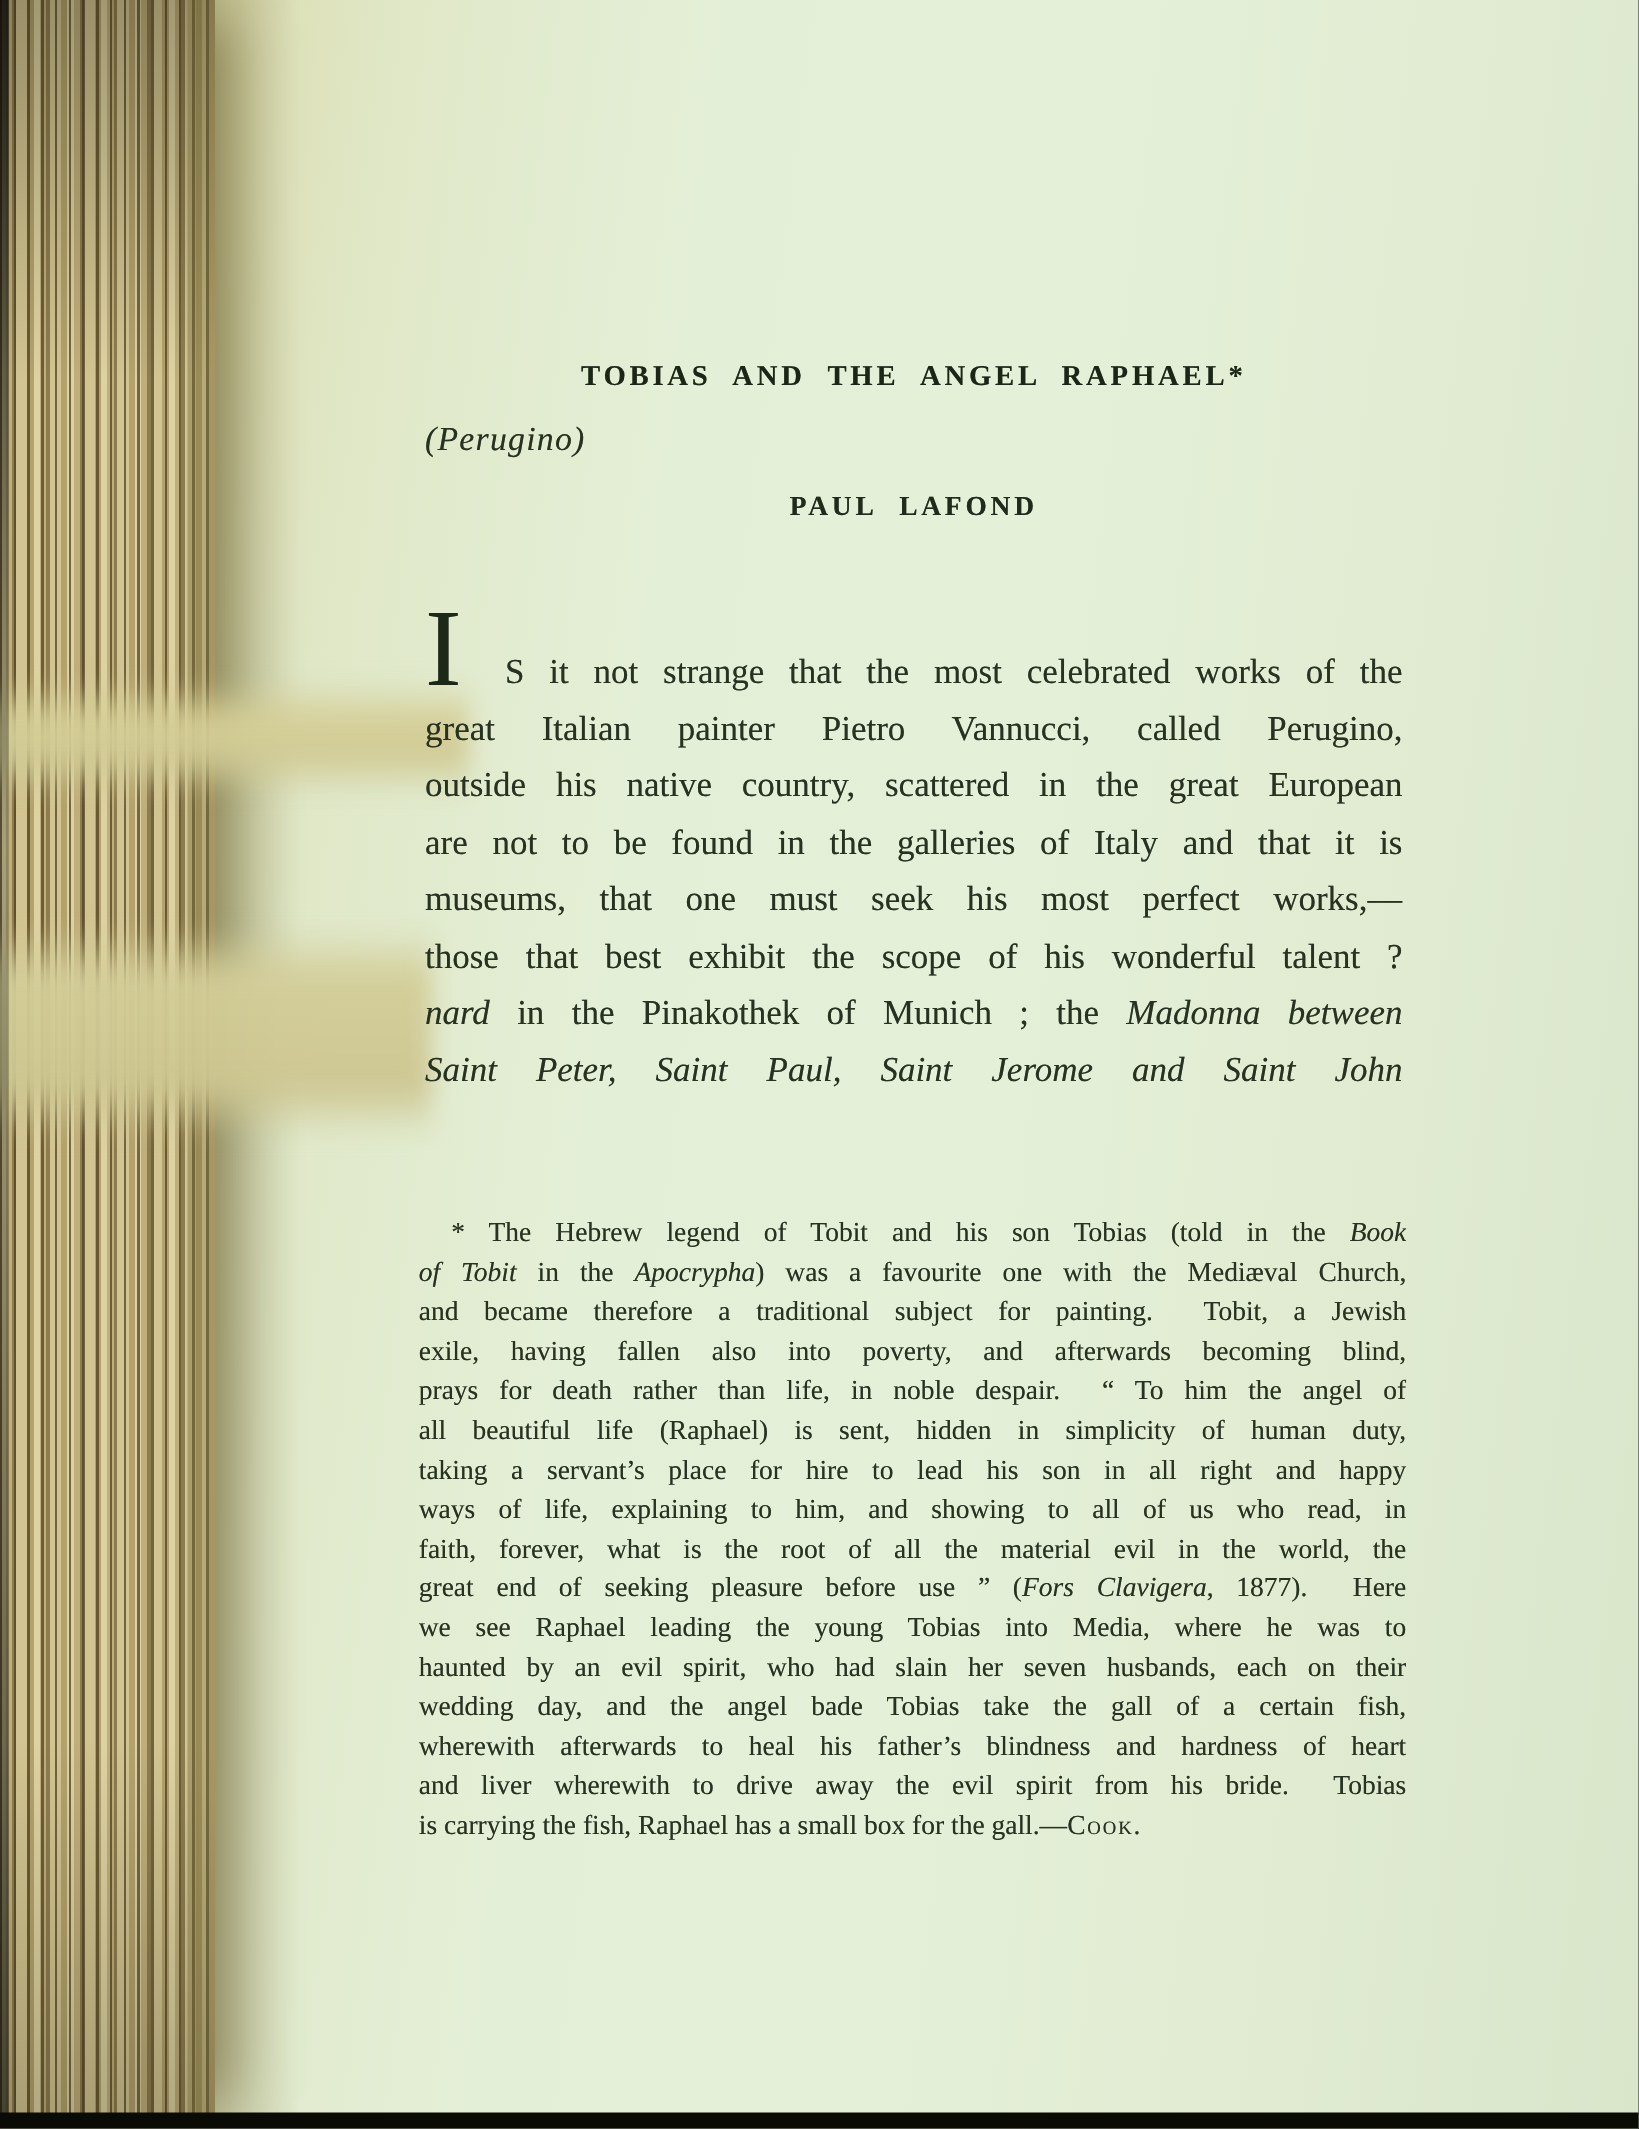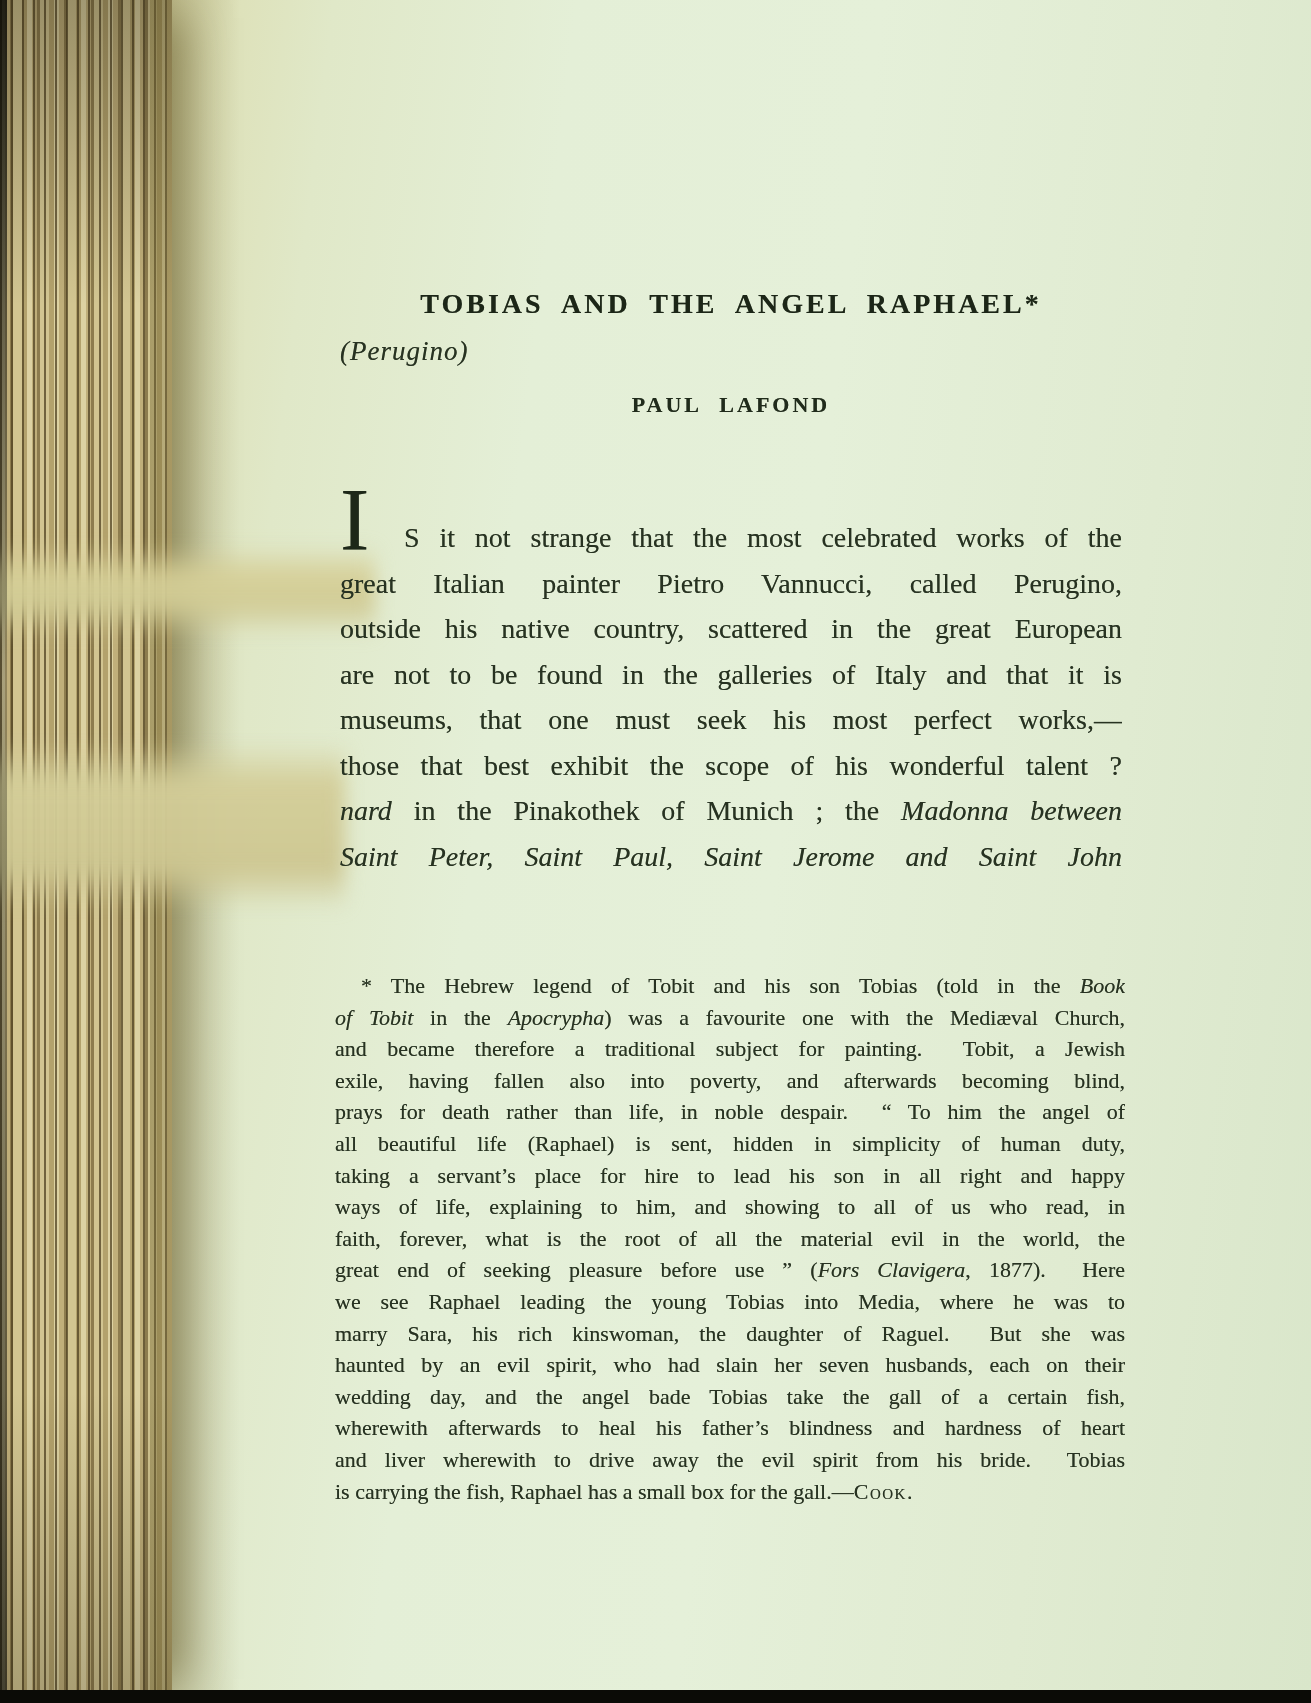--- a/index.html
+++ b/index.html
@@ -39,21 +39,21 @@
     background:linear-gradient(180deg, rgba(213,206,150,0), rgba(213,206,150,.95) 35%, rgba(208,202,148,.95) 65%, rgba(213,206,150,0));}
   .smear2{left:-10px;top:742px;width:355px;height:168px;
     background:linear-gradient(180deg, rgba(210,203,150,0), rgba(211,205,152,.96) 25%, rgba(205,198,145,.96) 75%, rgba(210,203,150,0));}
   .bottom-bar{position:absolute;left:0;bottom:0;width:1311px;height:13px;background:var(--photo-edge);}
   .left-dark{position:absolute;left:0;top:0;width:7px;height:1697px;
     background:linear-gradient(180deg, rgba(10,10,5,.85), rgba(10,10,5,.25) 40%, rgba(10,10,5,.65));}
 
   
   .title{
     position:absolute;left:340px;top:288px;width:782px;text-align:center;
-    font-weight:bold;font-size:28px;letter-spacing:3px;word-spacing:9px;color:#1c2617;
+    font-weight:bold;font-size:23px;letter-spacing:3px;word-spacing:9px;color:#1c2617;
   }
   .subtitle{
     position:absolute;left:340px;top:336px;width:782px;
     font-style:italic;font-size:27px;letter-spacing:1px;
   }
   .author{
     position:absolute;left:340px;top:392px;width:782px;text-align:center;
     font-weight:bold;font-size:22px;letter-spacing:3px;word-spacing:10px;color:#202b1b;
   }
   .paragraph{
@@ -109,21 +109,20 @@
       <div class="tline"><span class="i">of Tobit</span><span> in the </span><span class="i">Apocrypha</span><span>) was a favourite one with the Mediæval Church,</span></div>
       <div class="tline"><span>and became therefore a traditional subject for painting.&nbsp; Tobit, a Jewish</span></div>
       <div class="tline"><span>exile, having fallen also into poverty, and afterwards becoming blind,</span></div>
       <div class="tline"><span>prays for death rather than life, in noble despair.&nbsp; “ To him the angel of</span></div>
       <div class="tline"><span>all beautiful life (Raphael) is sent, hidden in simplicity of human duty,</span></div>
       <div class="tline"><span>taking a servant’s place for hire to lead his son in all right and happy</span></div>
       <div class="tline"><span>ways of life, explaining to him, and showing to all of us who read, in</span></div>
       <div class="tline"><span>faith, forever, what is the root of all the material evil in the world, the</span></div>
       <div class="tline"><span>great end of seeking pleasure before use ” (</span><span class="i">Fors Clavigera</span><span>, 1877).&nbsp; Here</span></div>
       <div class="tline"><span>we see Raphael leading the young Tobias into Media, where he was to</span></div>
-      <div class="tline"><span>marry Sara, his rich kinswoman, the daughter of Raguel.&nbsp; But she was</span></div>
       <div class="tline"><span>haunted by an evil spirit, who had slain her seven husbands, each on their</span></div>
       <div class="tline"><span>wedding day, and the angel bade Tobias take the gall of a certain fish,</span></div>
       <div class="tline"><span>wherewith afterwards to heal his father’s blindness and hardness of heart</span></div>
       <div class="tline"><span>and liver wherewith to drive away the evil spirit from his bride.&nbsp; Tobias</span></div>
       <div class="tline"><span>is carrying the fish, Raphael has a small box for the gall.—</span><span class="sc">Cook</span><span>.</span></div>
     </div>
 
   <div class="left-dark"></div>
   <div class="bottom-bar"></div>
 </div>

